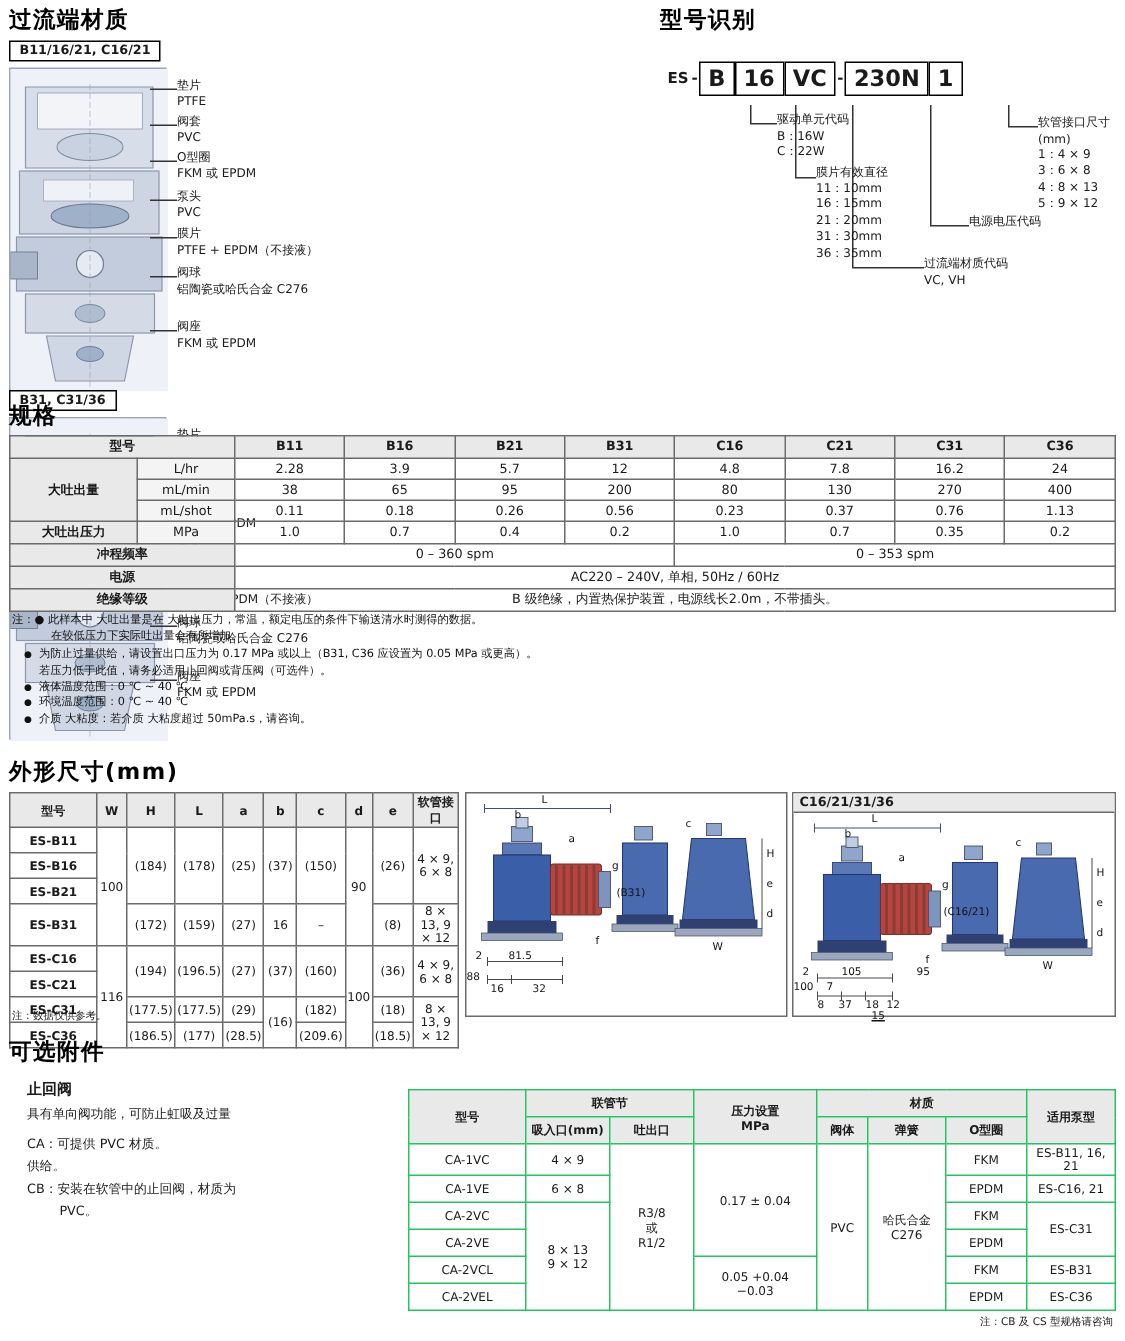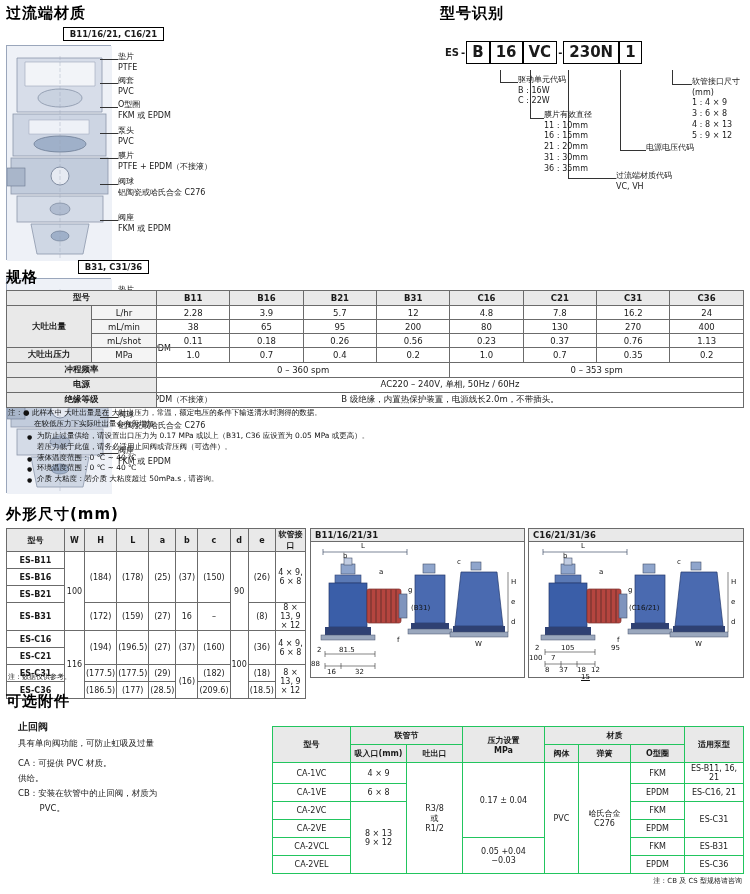--- a/index.html
+++ b/index.html
@@ -25,21 +25,21 @@
   #top-left { position: absolute; left: 6px; top: 4px; width: 430px; }
   #top-left .hdr { margin-bottom: 3px; }
   .model-tag {
     display: inline-block;
     border: 1px solid #000;
     padding: 1px 6px;
     font-size: 8.5px;
     font-weight: bold;
     background: #fff;
   }
-  .cut-block { position: relative; width: 215px; display: inline-block; vertical-align: top; text-align: center; }
+  .cut-block { position: relative; width: 215px; display: inline-block; vertical-align: top; }
   .cut-img {
     position: relative;
     width: 105px; height: 215px;
     margin-top: 4px;
     background: linear-gradient(90deg,#cfd8e6 0%,#e8edf5 35%,#f4f6fa 50%,#dde4ef 70%,#c3ccdd 100%);
     border: 1px solid #9aa6bb;
   }
   .lbl-col { position: absolute; left: 112px; top: 4px; width: 100px; }
   .lbl {
     font-size: 8px;
@@ -356,21 +356,21 @@
         <td class="lbl-cell" colspan="2">绝缘等级</td>
         <td colspan="8">B 级绝缘，内置热保护装置，电源线长2.0m，不带插头。</td>
       </tr>
     </tbody>
   </table>
 </div>
 
 <div id="notes">
   <div class="n1">注：● 此样本中  大吐出量是在  大吐出压力，常温，额定电压的条件下输送清水时测得的数据。</div>
   <div style="padding-left:26px;">在较低压力下实际吐出量会有所增加。</div>
-  <ul style="margin-top:1px; padding-left:29px;">
+  <ul style="margin-top:1px; padding-left:18px;">
     <li>为防止过量供给，请设置出口压力为 0.17 MPa 或以上（B31, C36 应设置为 0.05 MPa 或更高）。</li>
     <li style="list-style:none;"><span>若压力低于此值，请务必适用止回阀或背压阀（可选件）。</span></li>
     <li>液体温度范围：0 ℃ ~ 40 ℃</li>
     <li>环境温度范围：0 ℃ ~ 40 ℃</li>
     <li>介质  大粘度：若介质  大粘度超过 50mPa.s，请咨询。</li>
   </ul>
 </div>
 <style>
   #notes li:nth-child(2):before { content: ""; }
 </style>
@@ -456,21 +456,20 @@
         <td>(28.5)</td>
         <td>(209.6)</td>
         <td>(18.5)</td>
       </tr>
     </tbody>
   </table>
 </div>
 <div id="dim-note">注：数据仅供参考。</div>
 
 <div class="draw-panel" style="left:310px; top:528px; width:215px; height:150px;">
-  <div class="draw-hdr">B11/16/21/31</div>
   <div style="position:relative; width:100%; height:134px;">
     <svg width="213" height="134" viewBox="0 0 213 134">
 
       <g stroke="#44506b" stroke-width="0.7" fill="none">
         <line x1="12" y1="10" x2="96" y2="10"></line>
         <line x1="12" y1="7" x2="12" y2="13"></line>
           <line x1="96" y1="7" x2="96" y2="13"></line>
       </g>
       <rect x="30" y="22" width="14" height="10" fill="#8fa5cc" stroke="#44506b" stroke-width="0.6"></rect>
       <rect x="33" y="16" width="8" height="7" fill="#c2cde2" stroke="#44506b" stroke-width="0.6"></rect>

